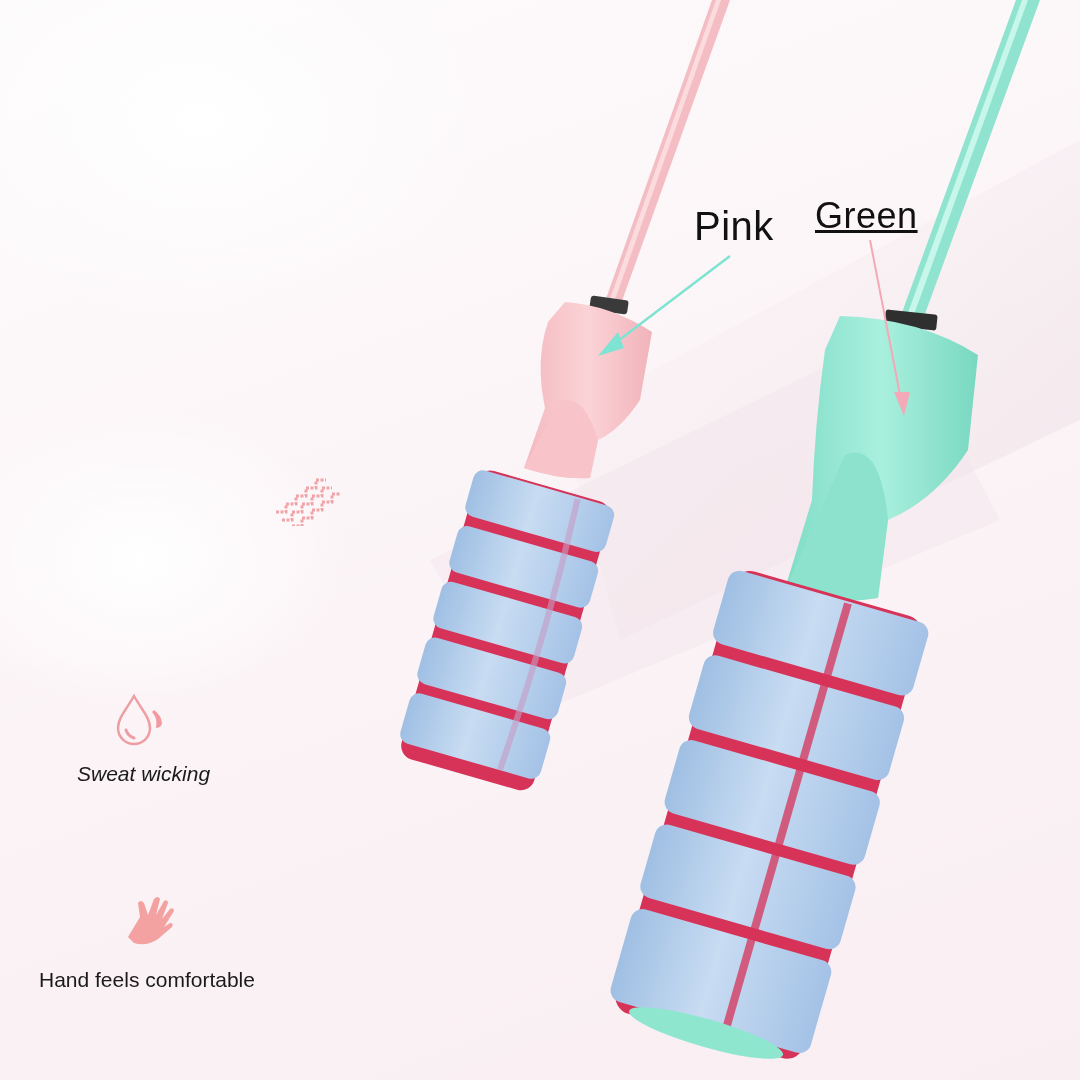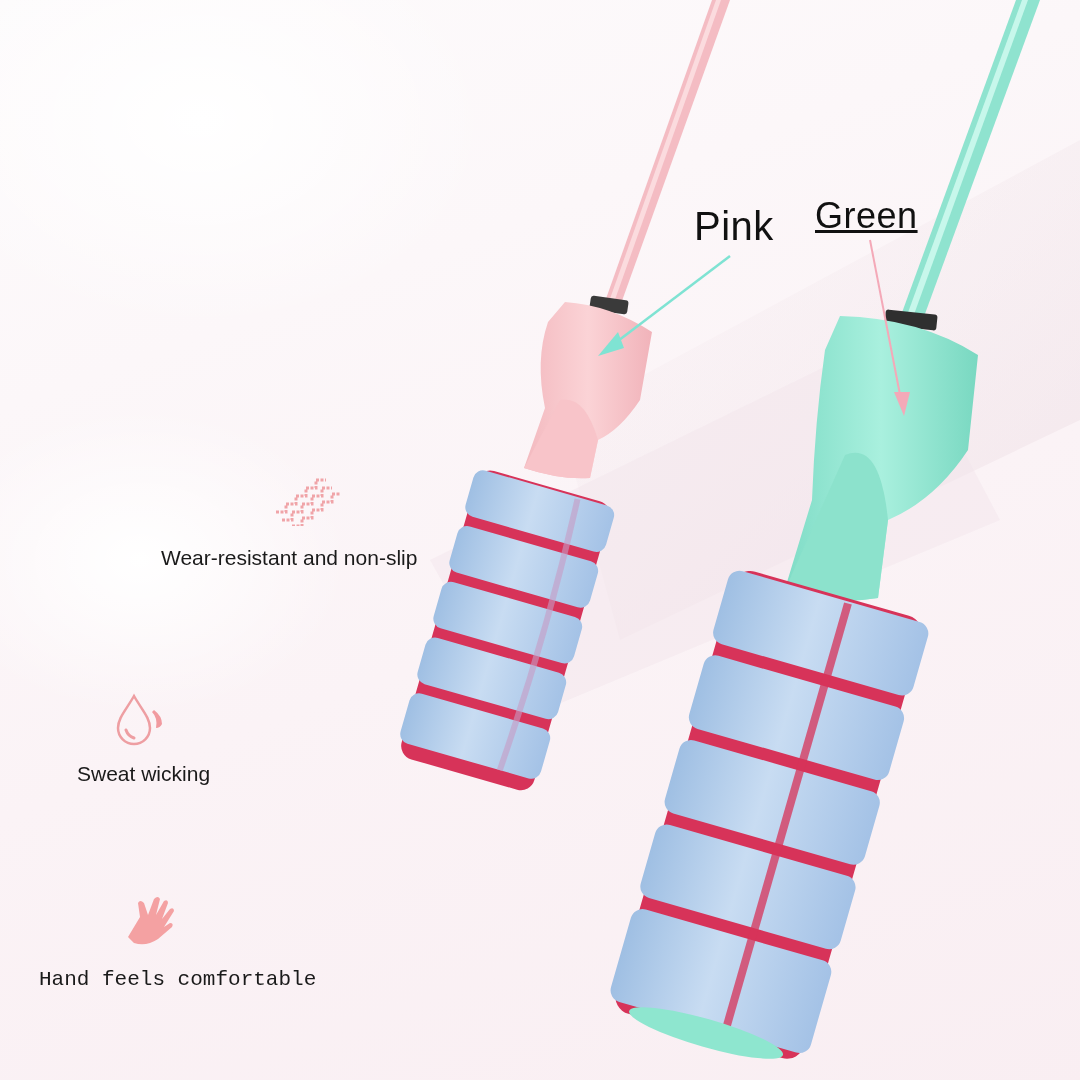--- a/index.html
+++ b/index.html
@@ -8,22 +8,22 @@
     background:
       radial-gradient(ellipse 420px 300px at 200px 120px,#ffffff 0%,rgba(255,255,255,0) 70%),
       radial-gradient(ellipse 300px 220px at 140px 560px,#ffffff 0%,rgba(255,255,255,0) 70%),
       linear-gradient(160deg,#fdfbfc 0%,#fbf3f6 55%,#f9eef2 100%); padding-left: 40px;}
   .art{position:absolute;left:0;top:0;width:1080px;height:1080px;}
   .label{position:absolute;color:#111;white-space:nowrap;}
   .label-pink{left:694px;top:204px;font-size:40px;letter-spacing:0.5px;}
   .label-green{left:815px;top:195px;font-size:36px;letter-spacing:0.5px;text-decoration:underline;}
   .feature{position:absolute;color:#1a1a1a;font-size:21px;white-space:nowrap;}
   .f1{left:161px;top:546px;}
-  .f2{left:77px;top:762px;}
-  .f3{left:39px;top:968px;font-family:Liberation Mono, monospace;}
+  .f2{left:77px;top:762px;font-style:italic;}
+  .f3{left:39px;top:968px;}
   .ficon{position:absolute;}
   .i1{left:272px;top:470px;width:70px;height:56px;}
   .i2{left:112px;top:690px;width:56px;height:56px;}
   .i3{left:120px;top:893px;width:58px;height:54px;}
 </style>
 </head>
 <body>
 
 <div class="stage">
 
@@ -103,21 +103,20 @@
   <div class="label label-pink">Pink</div>
   <div class="label label-green">Green</div>
 
   <svg class="ficon i1" viewBox="0 0 70 56">
     <g fill="none" stroke="#f0a4a8" stroke-width="3" stroke-dasharray="3 1.5">
       <polyline points="4,42 14,42 14,34 24,34 24,26 34,26 34,18 44,18 44,10 54,10"></polyline>
       <polyline points="10,50 20,50 20,42 30,42 30,34 40,34 40,26 50,26 50,18 60,18"></polyline>
       <polyline points="20,56 30,56 30,48 40,48 40,40 50,40 50,32 60,32 60,24 68,24"></polyline>
     </g>
   </svg>
-  <div class="feature f1">Wear-resistant and non-slip</div>
 
   <svg class="ficon i2" viewBox="0 0 56 56">
     <path d="M22 6 C14 20 6 28 6 38 a16 16 0 0 0 32 0 C38 28 30 20 22 6 Z" fill="none" stroke="#ee9ea2" stroke-width="2.5"></path>
     <path d="M14 40 q2 6 8 8" fill="none" stroke="#ee9ea2" stroke-width="3" stroke-linecap="round"></path>
     <path d="M42 20 Q50 26 50 34 Q48 38 44 38 Q46 28 40 22 Z" fill="#f19a9f"></path>
   </svg>
   <div class="feature f2">Sweat wicking</div>
 
   <svg class="ficon i3" viewBox="0 0 58 54">
     <path d="M8 44 L20 24 L18 10 Q20 6 24 10 L28 22 L34 6 Q38 2 40 6 L36 22 L44 8 Q48 6 48 10 L42 26 L50 16 Q54 14 54 18 L44 34 L50 30 Q54 30 52 34 L38 46 Q26 54 14 50 Z" fill="#f4a1a2"></path>

